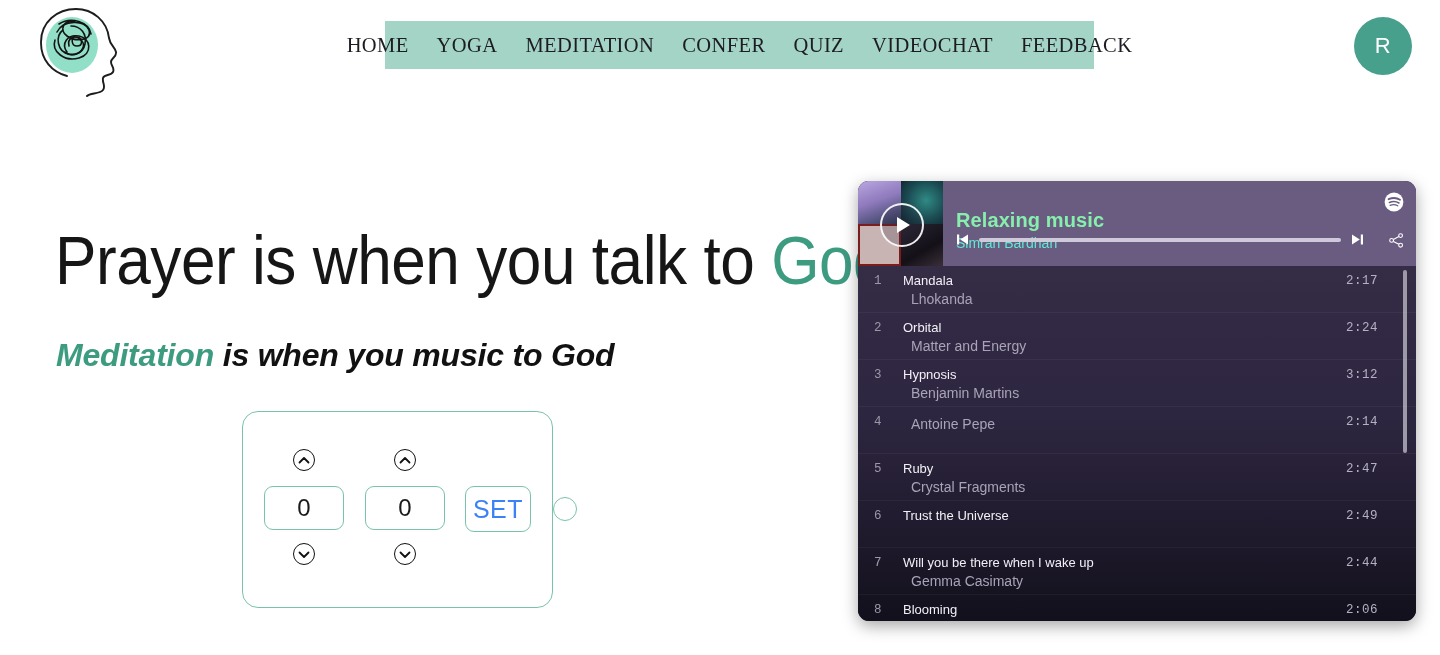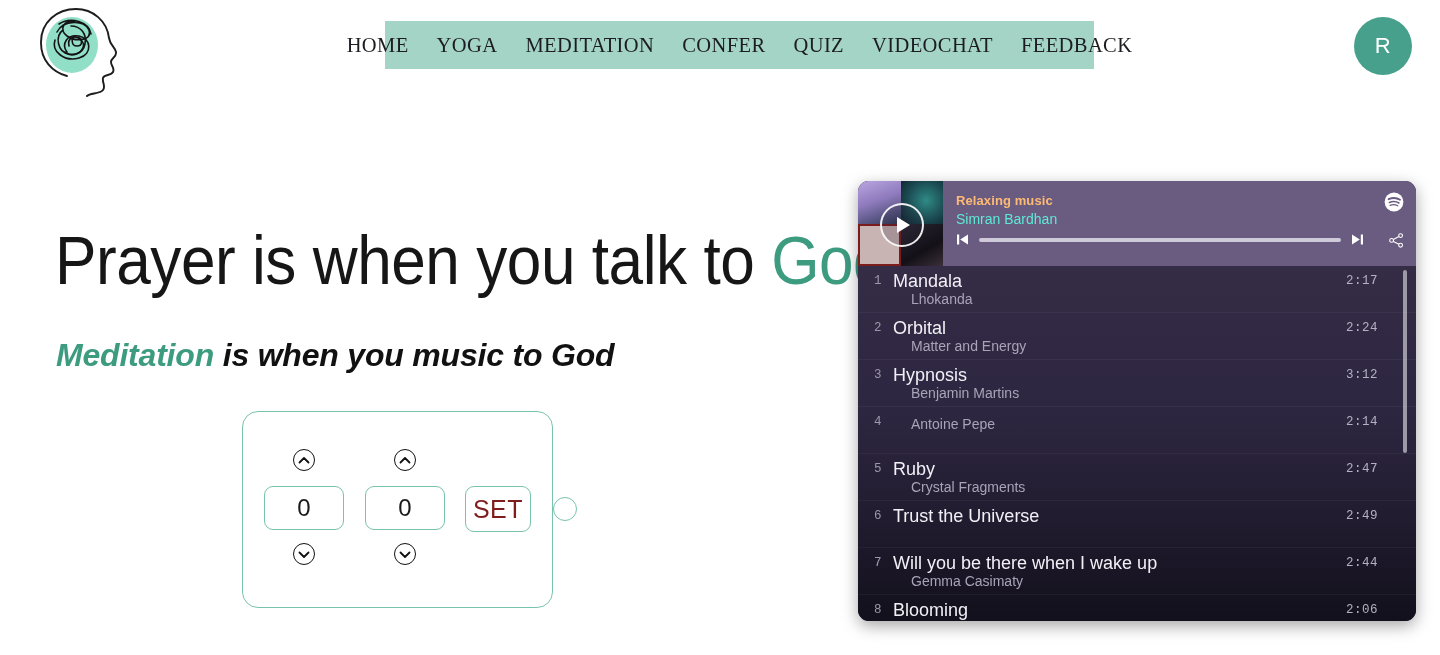--- a/index.html
+++ b/index.html
@@ -94,21 +94,21 @@
     font-size: 24px; color: #1a1a1a;
     font-family: "Liberation Sans", sans-serif;
     cursor: text;
   }
   .set-btn {
     position: absolute; left: 465px; top: 486px;
     width: 66px; height: 46px;
     border: 1.6px solid #79c3ae; border-radius: 9px;
     background: #fff;
     display: flex; align-items: center; justify-content: center;
-    font-size: 25px; color: #7f1d1d; letter-spacing: 0.5px;
+    font-size: 25px; color: #3b82f6; letter-spacing: 0.5px;
     cursor: pointer;
   }
 
   
   .player {
     position: absolute; left: 858px; top: 181px;
     width: 558px; height: 440px;
     border-radius: 11px; overflow: hidden;
     background: #241d30;
     box-shadow: 0 5px 16px rgba(0,0,0,.35);
@@ -131,42 +131,42 @@
     position: absolute; left: 22px; top: 22px;
     width: 44px; height: 44px; border-radius: 50%;
     border: 2px solid rgba(255,255,255,.92);
     background: rgba(40,35,55,.22);
     display: flex; align-items: center; justify-content: center;
     cursor: pointer;
   }
   .play-btn svg { display:block; margin-left: 3px; }
 
   .head-info { flex: 1; padding: 12px 14px 0 13px; position: relative; }
-  .track-title-main { color: #fdba74; font-size: 13px; font-weight: bold; letter-spacing: .1px; }
+  .track-title-main { color: #86efac; font-size: 20px; font-weight: bold; letter-spacing: .1px; margin-top: 16px; }
   .track-artist-main { color: #5eead4; font-size: 14px; margin-top: 3px; }
 
   .controls { position: absolute; left: 13px; right: 52px; top: 52px; display: flex; align-items: center; gap: 10px; }
   .ctl { cursor: pointer; display: flex; align-items: center; }
   .progress { flex: 1; height: 4px; border-radius: 2px; background: #cfcada; cursor: pointer; }
   .share-icon { position: absolute; right: 12px; top: 52px; cursor: pointer; }
   .spotify-logo { position: absolute; right: 12px; top: 11px; cursor: pointer; }
 
   .tracklist {
     position: relative; height: 355px; width: 100%;
     background: linear-gradient(180deg,#352c46 0%, #2d2640 42%, #221c30 70%, #12101c 100%);
     overflow: hidden;
   }
   .track-row {
     position: relative; height: 47px; padding: 7px 56px 0 17px;
     border-bottom: 1px solid rgba(255,255,255,.045);
     cursor: pointer;
   }
   .t-num { position: absolute; left: 16px; top: 8px; width: 16px; text-align: left;
            font-size: 12.5px; color: #9d97ab; font-family: "Liberation Mono", monospace; }
-  .t-name { font-size: 18px; color: #f2f0f6; margin-left: 18px; line-height: 16px; }
+  .t-name { font-size: 13px; color: #f2f0f6; margin-left: 28px; line-height: 16px; }
   .t-artist { font-size: 14px; color: #a9a3b8; margin-left: 36px; line-height: 16px; margin-top: 2px; }
   .t-dur { position: absolute; right: 38px; top: 8px; font-size: 12.5px; color: #b6b0c4;
            font-family: "Liberation Mono", monospace; letter-spacing: .5px; }
   .scrollbar {
     position: absolute; right: 9px; top: 4px;
     width: 4px; height: 183px; border-radius: 2px;
     background: #9d99a6; cursor: pointer;
   }
 </style>
 </head>

